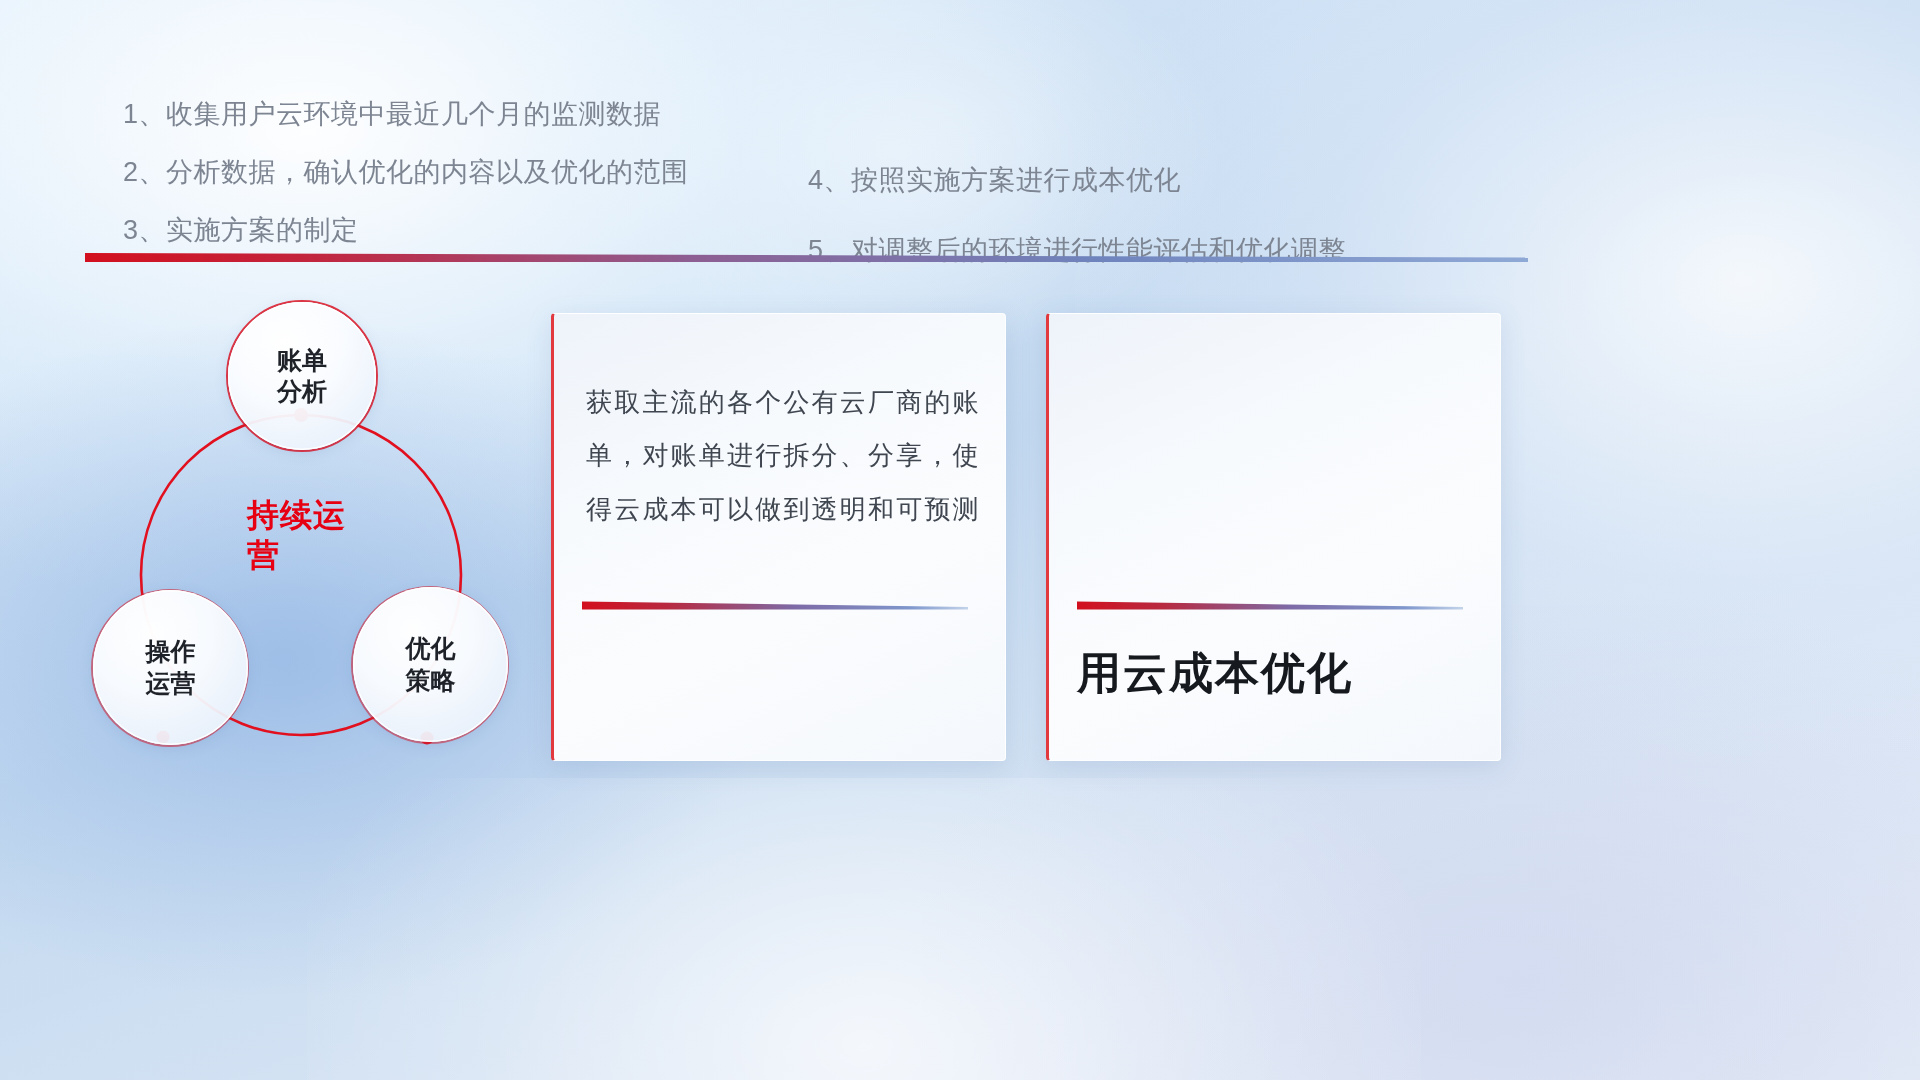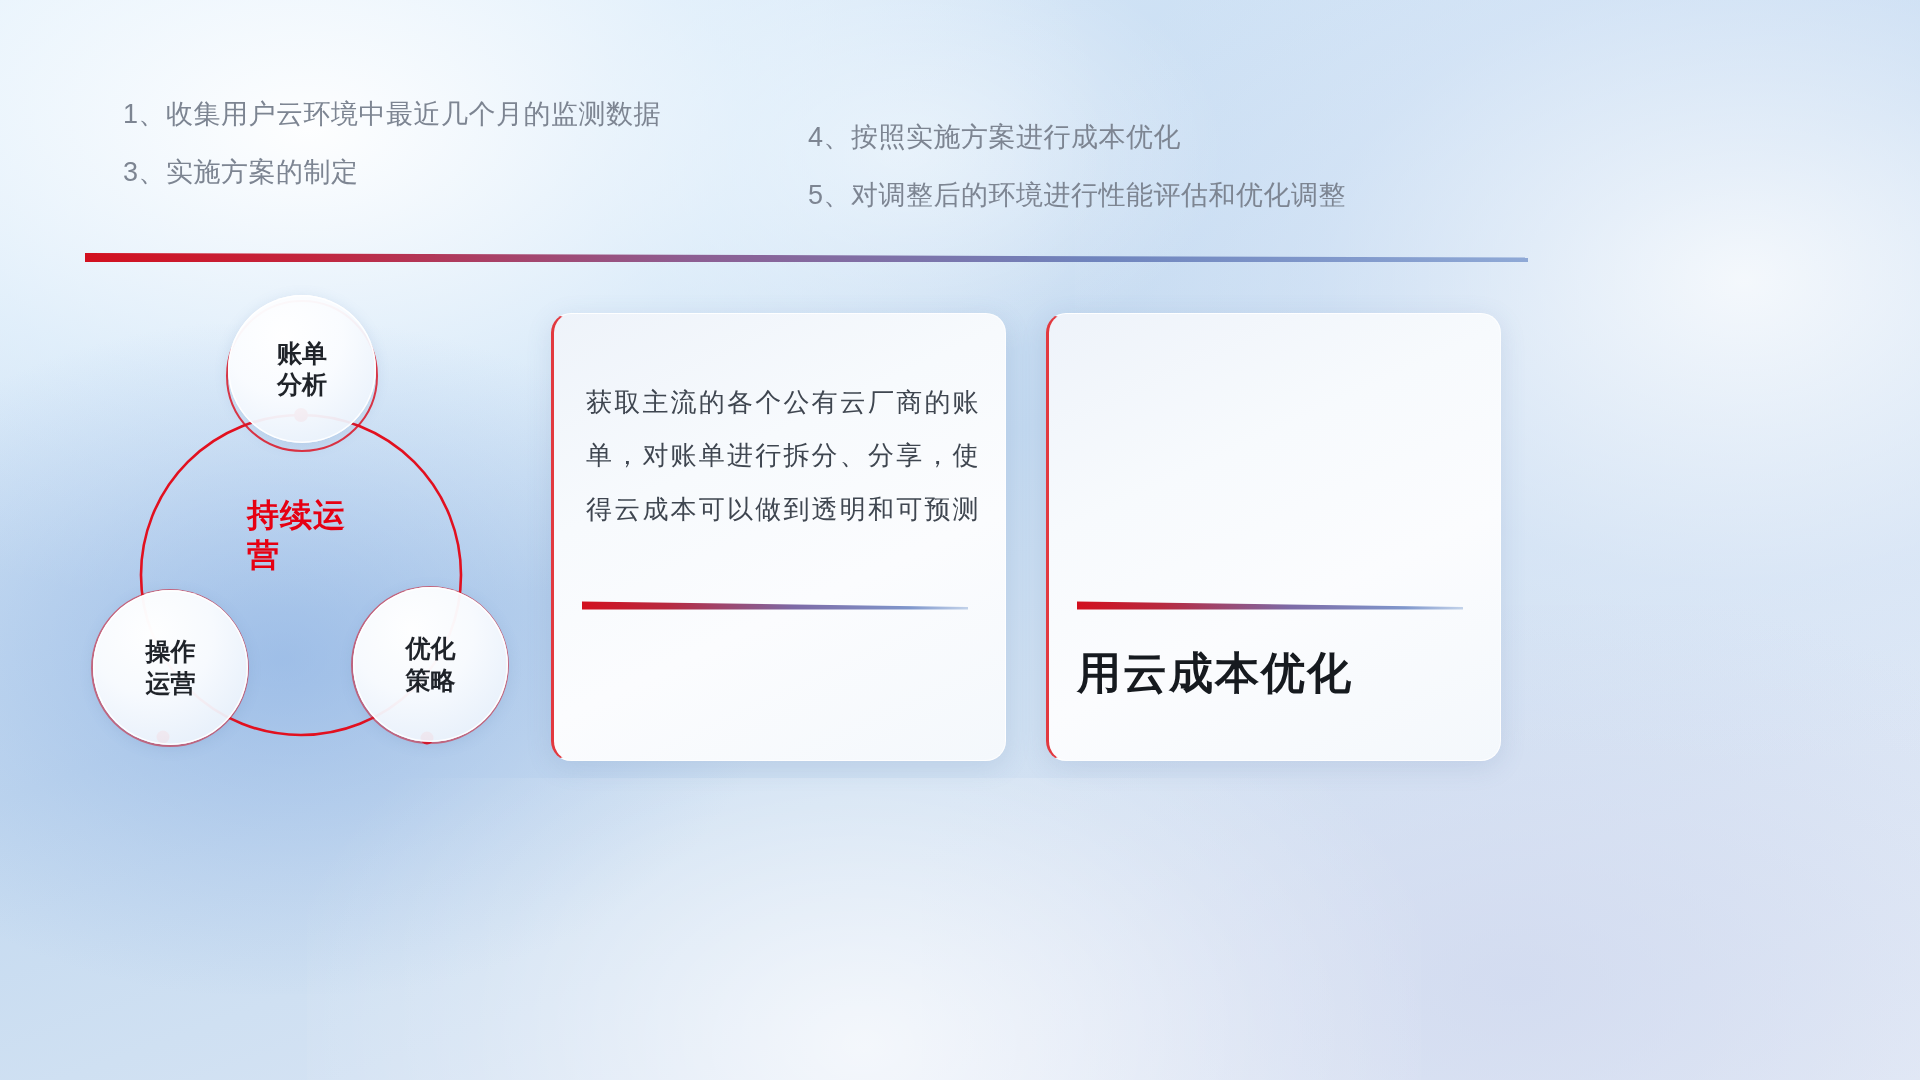--- a/index.html
+++ b/index.html
@@ -41,50 +41,50 @@
     position:absolute; left:30%; top:-6%; width:34%; height:40%;
     background:radial-gradient(ellipse at 50% 50%, rgba(255,255,255,.55) 0%, rgba(255,255,255,0) 70%);
   }
 
   
   .steps{ position:absolute; color:#7d8592; font-size:27px; letter-spacing:.5px; }
   .steps .row{ white-space:nowrap; line-height:1.0; }
   #steps-left{ left:123px; top:101px; }
   #steps-left .row{ margin-bottom:31px; }
   #steps-right{ left:808px; top:124px; }
-  #steps-right .row{ margin-bottom:31px; }
+  #steps-right .row{ margin-bottom:31px;margin-top:43px; }
 
   
   #top-divider{
     position:absolute; left:85px; top:252px; width:1443px; height:13px;
   }
 
   
   #diagram{ position:absolute; left:75px; top:285px; width:470px; height:495px; }
   #diagram svg{ position:absolute; left:0; top:0; }
   .node{
     position:absolute; border-radius:50%;
     background:radial-gradient(circle at 38% 28%, rgba(255,255,255,.99) 0%, rgba(250,252,255,.96) 42%, rgba(228,238,250,.92) 100%);
     box-shadow:0 3px 14px rgba(90,125,175,.18), inset 0 0 0 1.5px rgba(255,255,255,.9);
     display:flex; align-items:center; justify-content:center;
     text-align:center; color:#1f2329; font-weight:700; font-size:25px; line-height:1.25;
   }
-  #node-top{ left:153px; top:10px; width:148px; height:148px;align-items:center; }
+  #node-top{ left:153px; top:17px; width:148px; height:148px;align-items:center; }
   #node-left{ left:18px; top:305px; width:155px; height:155px; }
   #node-right{ left:278px; top:302px; width:155px; height:155px; }
   #center-label{
     position:absolute; left:172px; top:210px; width:120px;
     color:#e60012; font-weight:700;
     font-size:32px; line-height:1.25; letter-spacing:1px;
   }
 
   
   .card{
     position:absolute; top:313px; width:455px; height:448px;
-    border-radius:20px;
+    border-radius:4px;
     background:linear-gradient(155deg,#eef3fa 0%, #f7fafd 34%, #fbfcfe 62%, #f4f8fc 100%);
     border:1px solid rgba(255,255,255,.85);
     border-left:3px solid #e2393f;
     box-shadow:0 6px 26px rgba(86,120,170,.16);
     overflow:hidden;
   }
   #card-1{ left:551px; }
   #card-2{ left:1046px; }
   .card-body{
     position:absolute; left:32px; right:26px; top:62px;
@@ -105,20 +105,21 @@
   <div class="bg-glow-f"></div>
   <div class="bg-glow-a"></div>
   <div class="bg-glow-b"></div>
   <div class="bg-glow-c"></div>
   <div class="bg-glow-d"></div>
   <div class="bg-glow-e"></div>
 </div>
 
 <div class="steps" id="steps-left">
   <div class="row">1、收集用户云环境中最近几个月的监测数据</div>
+  <div class="row">2、分析数据，确认优化的内容以及优化的范围</div>
   <div class="row">3、实施方案的制定</div>
 </div>
 
 <div class="steps" id="steps-right">
   <div class="row">4、按照实施方案进行成本优化</div>
   <div class="row">5、对调整后的环境进行性能评估和优化调整</div>
 </div>
 
 <svg id="top-divider" viewBox="0 0 1443 13" preserveAspectRatio="none">
   <defs>

